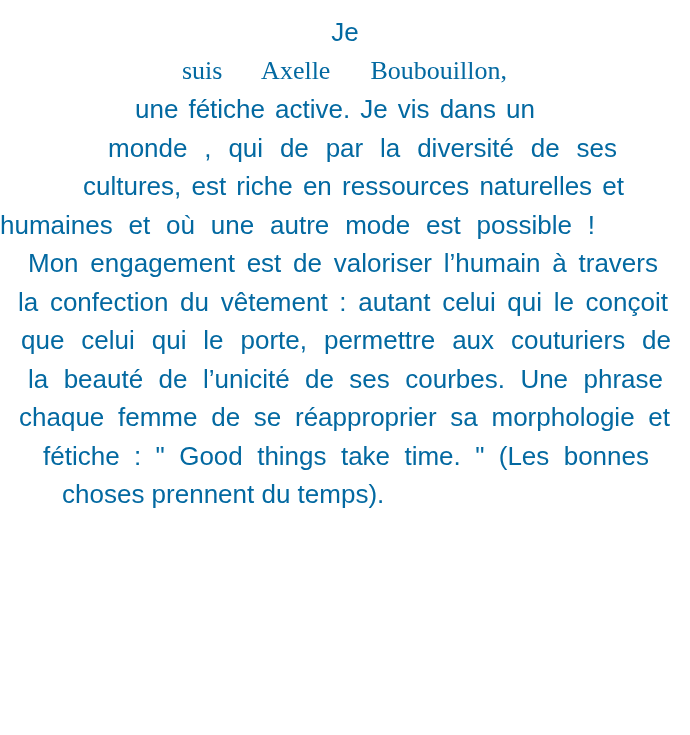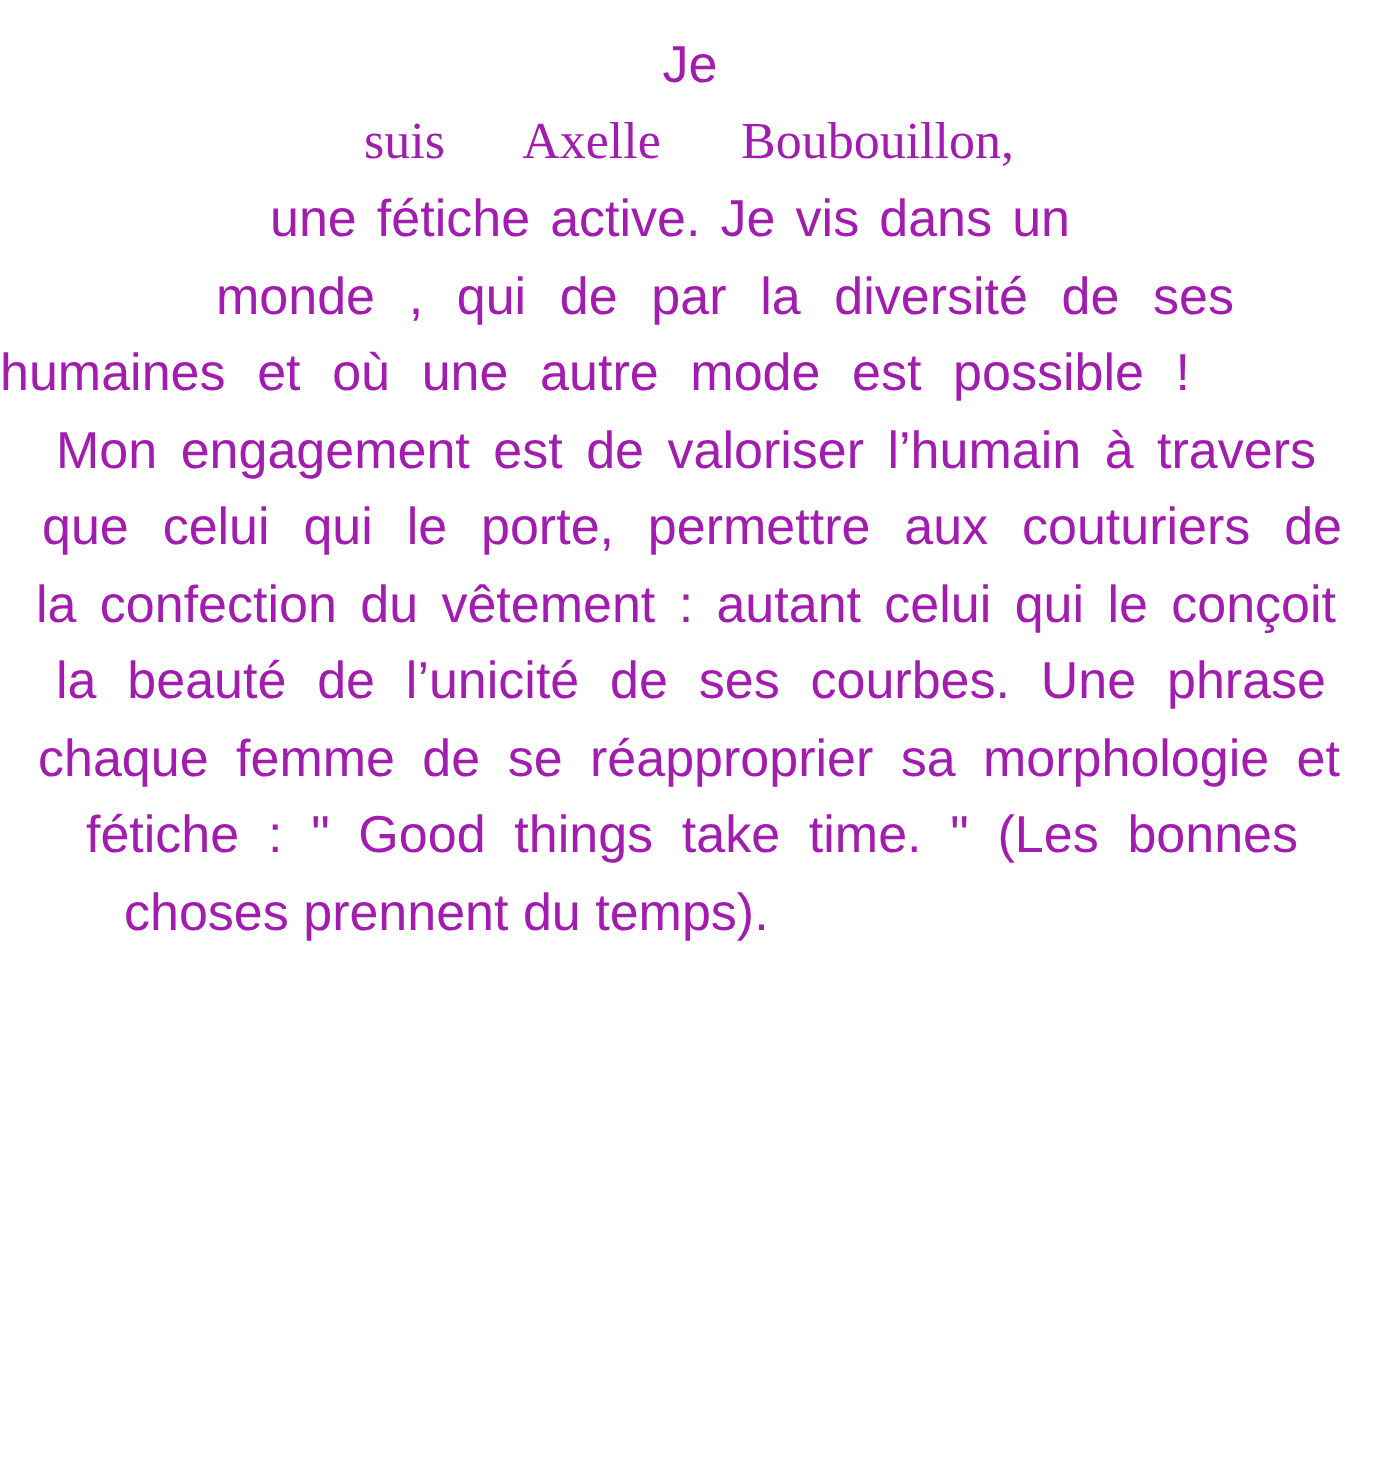--- a/index.html
+++ b/index.html
@@ -12,21 +12,21 @@
     background: #ffffff;
     overflow: hidden;
   }
   .doc {
     position: relative;
     width: 690px;
     height: 735px;
     padding-top: 13px;
     box-sizing: border-box;
     font-family: "Liberation Sans", "DejaVu Sans", sans-serif;
-    color: #a21caf;
+    color: #0369a1;
   }
   .line {
     font-size: 26px;
     line-height: 38.5px;
     height: 38.5px;
     text-align: justify;
     text-align-last: justify;
     text-justify: inter-word;
     overflow: visible;
     white-space: nowrap;
@@ -48,21 +48,22 @@
   .l14 { margin-left: 62px;  width: 560px; text-align: center; text-align-last: left; }
 </style>
 </head>
 <body>
 
 <div class="doc">
   <div class="line l1">Je</div>
   <div class="line l2">suis Axelle Boubouillon,</div>
   <div class="line l3">une fétiche active. Je vis dans un</div>
   <div class="line l4">monde , qui de par la diversité de ses</div>
+  <div class="line l5">cultures, est riche en ressources naturelles et</div>
   <div class="line l6">humaines et où une autre mode est possible !</div>
   <div class="line l7">Mon engagement est de valoriser l’humain à travers</div>
+  <div class="line l8">la confection du vêtement : autant celui qui le conçoit</div>
   <div class="line l9">que celui qui le porte, permettre aux couturiers de</div>
-  <div class="line l8">la confection du vêtement : autant celui qui le conçoit</div>
   <div class="line l12">la beauté de l’unicité de ses courbes. Une phrase</div>
   <div class="line l11">chaque femme de se réapproprier sa morphologie et</div>
   <div class="line l13">fétiche : " Good things take time. " (Les bonnes</div>
   <div class="line l14">choses prennent du temps).</div>
 </div>
 
 </body></html>

